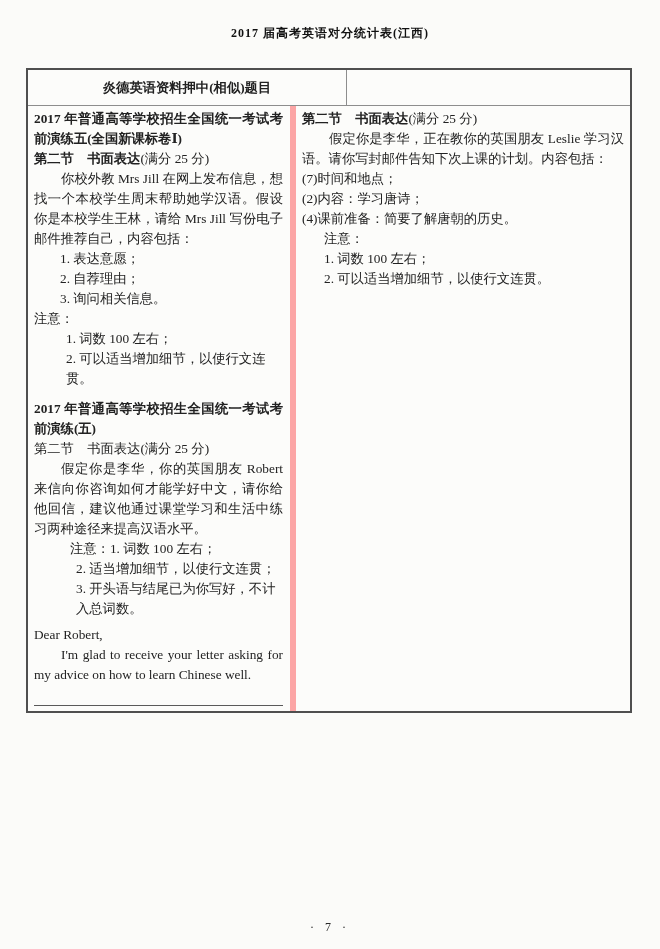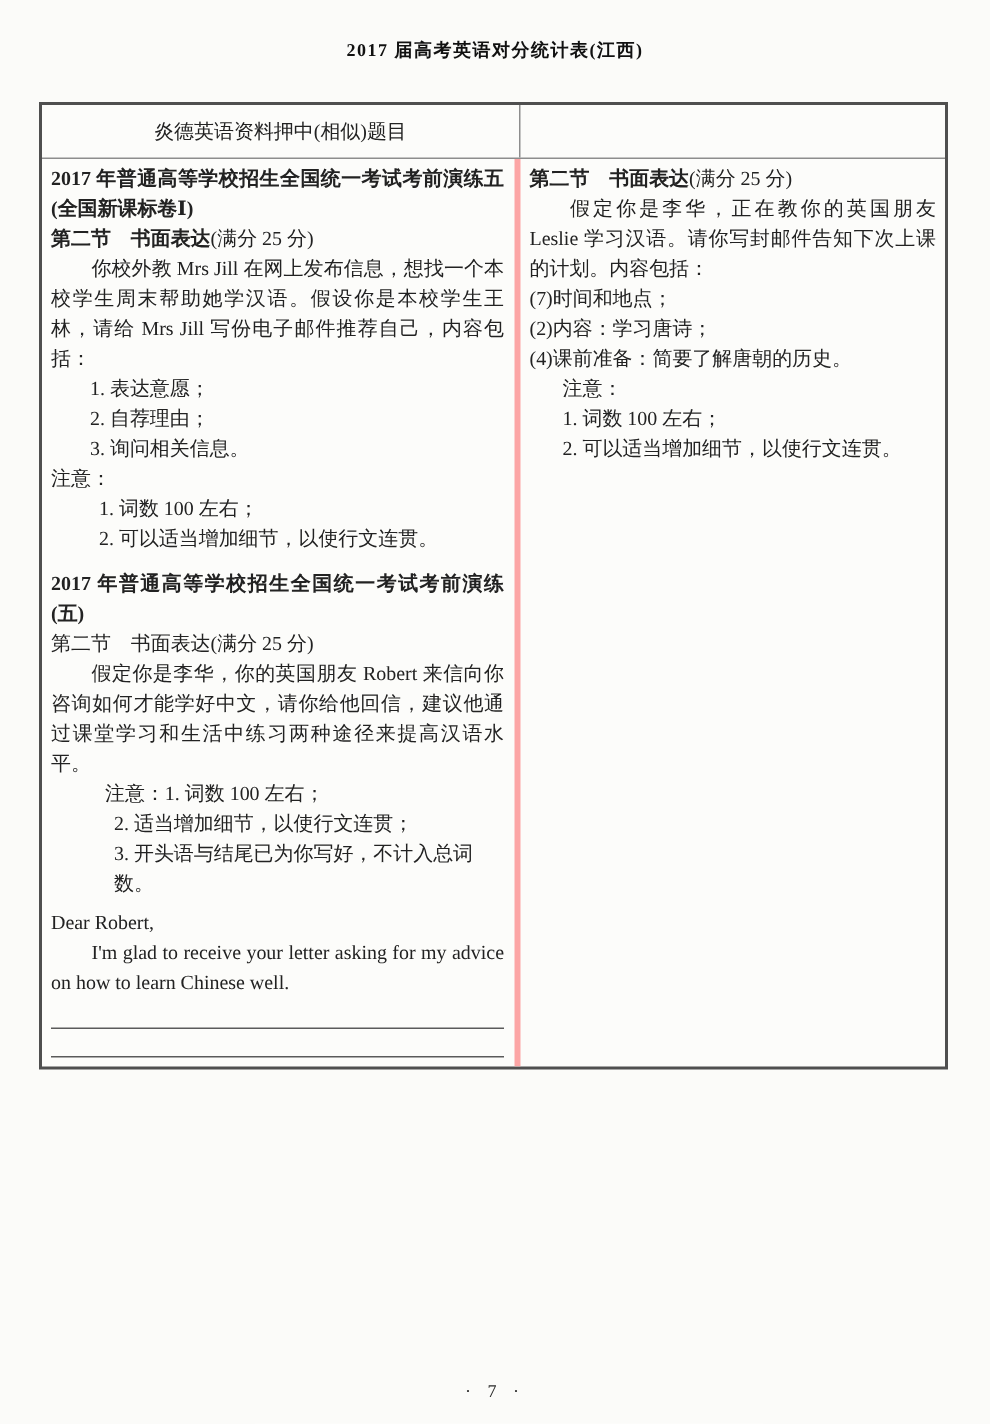--- a/index.html
+++ b/index.html
@@ -24,27 +24,27 @@
     left:26px; top:68px;
     width:606px; height:645px;
     border:2px solid #4f4f4f;
     background:#fcfcfa;
     display:flex;
     flex-direction:column;
   }
   .thead { display:flex; height:36px; flex:0 0 auto; border-bottom:1px solid #8d8d8d; }
   .th {
     display:flex; align-items:center; justify-content:center;
-    font-size:13.3px; color:#222;
+    font-size:13.3px; color:#222;font-weight:bold;
   }
   .th-left { width:319px; border-right:1px solid #8d8d8d; }
   .th-right { flex:1; }
   .tbody { display:flex; flex:1; overflow:hidden; }
   .cell { font-size:13.3px; line-height:20px; color:#222; overflow:hidden; }
-  .cell-left { width:319px; border-right:4px solid #fca5a5; padding:3px 7px 0 6px; }
+  .cell-left { width:268px; border-right:6px solid #fca5a5; padding:3px 7px 0 6px; }
   .cell-right { flex:1; padding:3px 6px 0 6px; }
   .jus { text-align:justify; }
   .b { font-weight:bold; }
   .indent2 { text-indent:27px; }
   .ml-pts { margin-left:26px; }
   .ml-not { margin-left:32px; }
   .ml-not2a { margin-left:36px; }
   .ml-not2b { margin-left:42px; }
   .ml-rnot { margin-left:22px; }
   .gap-block { margin-top:10px; }

